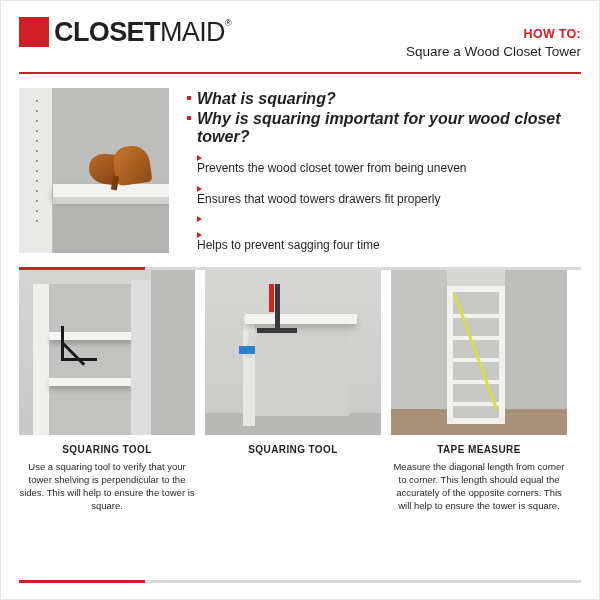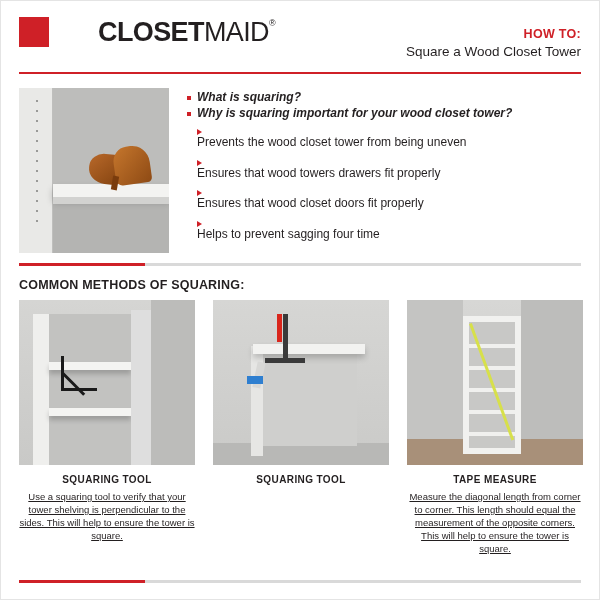--- a/index.html
+++ b/index.html
@@ -17,21 +17,21 @@
     border: 1px solid #e4e4e4;
   }
 
   
   .header {
     display: flex;
     align-items: flex-start;
     justify-content: space-between;
     padding: 16px 18px 0 18px;
   }
-  .logo-wrap { display: flex; align-items: flex-end; gap: 44px; }
+  .logo-wrap { display: flex; align-items: flex-end; }
   .logo-square {
     width: 30px; height: 30px;
     background: #cf2027;
     margin-right: 5px;
   }
   .logo-text {
     font-size: 27px;
     font-weight: bold;
     letter-spacing: -0.6px;
     color: #231f20;
@@ -96,21 +96,21 @@
             background: linear-gradient(135deg,#b9692a,#82420f); border-radius: 45% 30% 30% 50%; }
   .shoe-heel { position:absolute; left:93px; top:88px; width:6px; height:14px; background:#7a3c0d; transform: rotate(10deg); }
 
   .intro-text { padding-left: 18px; flex: 1 1 auto; padding-top: 2px; }
   .q-line { display: flex; align-items: flex-start; margin-bottom: 2px; }
   .bullet-sq {
     width: 4px; height: 4px; background: #cf2027;
     margin: 6px 6px 0 0; flex: 0 0 4px;
   }
   .q-text {
-    font-size: 12px; font-weight: bold; font-style: italic; color: #231f20;
+    font-size: 16px; font-weight: bold; font-style: italic; color: #231f20;
   }
   .body-text {
     font-size: 12px; line-height: 16.5px; color: #231f20;
     margin: 2px 0 12px 10px;
   }
   .sub-list { margin: 4px 0 0 10px; }
   .sub-item { display: flex; align-items: flex-start; margin-bottom: 4.5px; flex-direction: column; }
   .tri {
     width: 0; height: 0;
     border-top: 3.5px solid transparent;
@@ -123,34 +123,34 @@
   .rule-mid-wrap { padding: 10px 18px 0 18px; display:flex; }
   .rule-red { height: 3px; background: #cf2027; width: 126px; }
   .rule-grey { height: 3px; background: #d9d9d9; flex: 1; }
 
   
   .methods-title {
     font-size: 12.5px; font-weight: bold; letter-spacing: 0.2px;
     padding: 12px 18px 8px 18px;
   }
   .cards {
-    display: flex; gap: 18px; padding: 0 18px;
+    display: flex; gap: 10px; padding: 0 18px;
   }
   .card { width: 176px; }
   .card-photo {
     width: 176px; height: 165px; position: relative; overflow: hidden;
     background: #cfcfcd;
   }
   .card-title {
     text-align: center; font-size: 10px; font-weight: bold;
     letter-spacing: 0.4px; margin-top: 9px;
   }
   .card-body {
     text-align: center; font-size: 9.5px; line-height: 13px;
-    margin-top: 5px; color: #231f20; text-decoration: underline;
+    margin-top: 5px; color: #231f20;
   }
 
   
   .c1-bg { position:absolute; inset:0; background: linear-gradient(180deg,#d5d5d3,#c9c9c7); }
   .c1-unit { position:absolute; left:14px; top:14px; width:98px; height:151px; background:#efefed; }
   .c1-inner { position:absolute; left:30px; top:14px; width:82px; height:151px; background:#c2c2c0; }
   .c1-shelf { position:absolute; left:30px; width:82px; height:8px; background:#f4f4f2; box-shadow:0 4px 5px rgba(0,0,0,0.2);}
   .c1-s1 { top:62px; } .c1-s2 { top:108px; }
   .c1-side { position:absolute; left:112px; top:10px; width:20px; height:155px; background:#dedede; }
   .c1-right { position:absolute; left:132px; top:0; right:0; height:100%; background:#bcbcba; }
@@ -231,36 +231,34 @@
         <div class="sub-item">
           <span class="tri"></span>
           <span class="sub-text">Prevents the wood closet tower from being uneven</span>
         </div>
         <div class="sub-item">
           <span class="tri"></span>
           <span class="sub-text">Ensures that wood towers drawers fit properly</span>
         </div>
         <div class="sub-item">
           <span class="tri"></span>
-          <span class="sub-text">Ensures that wood closet doors fit properly</span>
         </div>
         <div class="sub-item">
           <span class="tri"></span>
           <span class="sub-text">Helps to prevent sagging four time</span>
         </div>
       </div>
     </div>
   </div>
 
   <div class="rule-mid-wrap">
     <div class="rule-red"></div>
     <div class="rule-grey"></div>
   </div>
 
-  <div class="methods-title">COMMON METHODS OF SQUARING:</div>
 
   <div class="cards">
 
     <div class="card">
       <div class="card-photo">
         <div class="c1-bg"></div>
         <div class="c1-right"></div>
         <div class="c1-unit"></div>
         <div class="c1-inner"></div>
         <div class="c1-shelf c1-s1"></div>
@@ -299,21 +297,21 @@
         <div class="c3-unit"></div>
         <div class="c3-inner"></div>
         <div class="c3-sh" style="top:44px"></div>
         <div class="c3-sh" style="top:66px"></div>
         <div class="c3-sh" style="top:88px"></div>
         <div class="c3-sh" style="top:110px"></div>
         <div class="c3-sh" style="top:132px"></div>
         <div class="c3-tape"></div>
       </div>
       <div class="card-title">TAPE MEASURE</div>
-      <div class="card-body">Measure the diagonal length from corner to corner. This length should equal the measurement of the opposite corners. This will help to ensure the tower is square.</div>
+      <div class="card-body">Measure the diagonal length from corner to corner. This length should equal the accurately of the opposite corners. This will help to ensure the tower is square.</div>
     </div>
 
   </div>
 
   <div class="footer-rule-wrap">
     <div class="footer-red"></div>
     <div class="footer-grey"></div>
   </div>
 
 </div>

